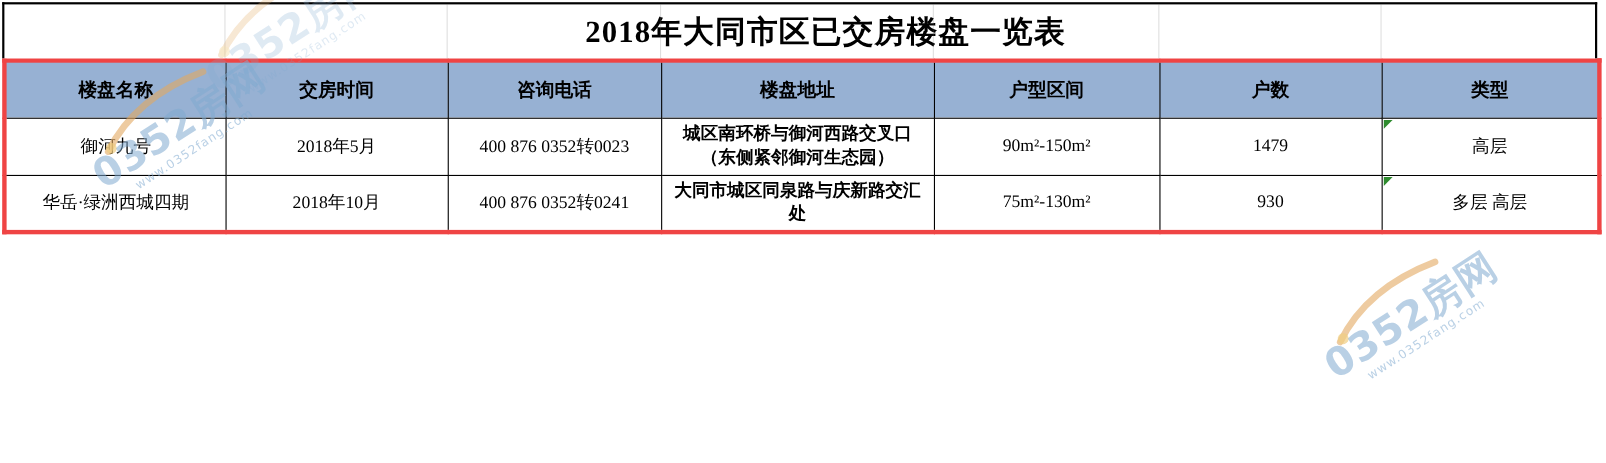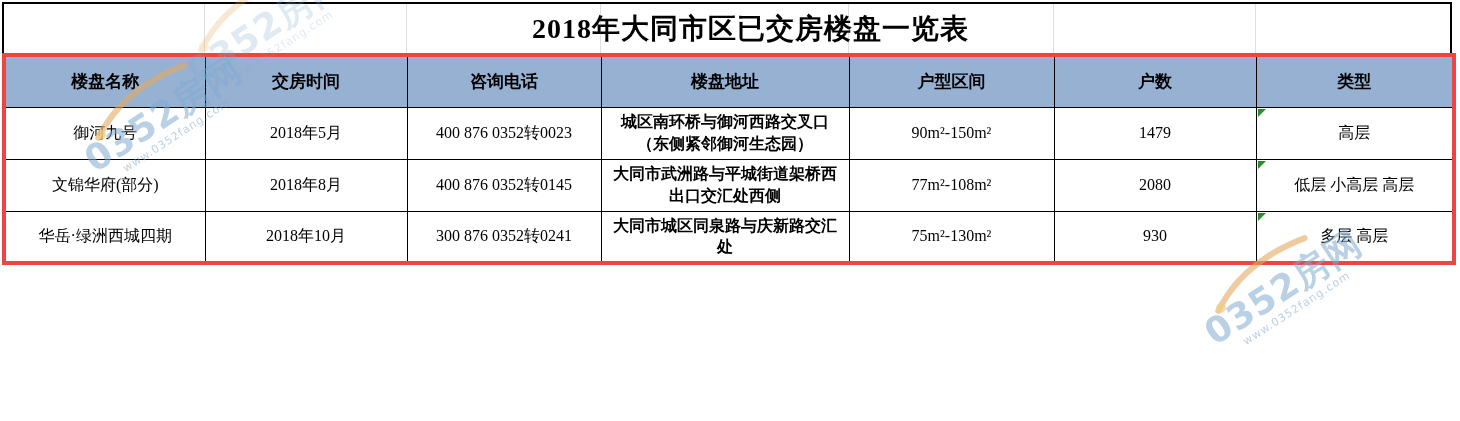--- a/index.html
+++ b/index.html
@@ -87,32 +87,23 @@
       <tr>
         <td>御河九号</td>
         <td>2018年5月</td>
         <td>400 876 0352转0023</td>
         <td class="c-addr">城区南环桥与御河西路交叉口（东侧紧邻御河生态园）</td>
         <td>90m²-150m²</td>
         <td>1479</td>
         <td class="c-type"><span class="tri"></span><span>高层</span></td>
       </tr>
       <tr>
-        <td>文锦华府(部分)</td>
-        <td>2018年8月</td>
-        <td>400 876 0352转0145</td>
-        <td class="c-addr">大同市武洲路与平城街道架桥西出口交汇处西侧</td>
-        <td>77m²-108m²</td>
-        <td>2080</td>
-        <td class="c-type"><span class="tri"></span><span>低层 小高层 高层</span></td>
-      </tr>
-      <tr>
         <td>华岳·绿洲西城四期</td>
         <td>2018年10月</td>
-        <td>300 876 0352转0241</td>
+        <td>400 876 0352转0241</td>
         <td class="c-addr">大同市城区同泉路与庆新路交汇处</td>
         <td>75m²-130m²</td>
         <td>930</td>
         <td class="c-type"><span class="tri"></span><span>多层 高层</span></td>
       </tr>
     </tbody>
   </table>
 </div>
 
 <div class="wm wm-a">

